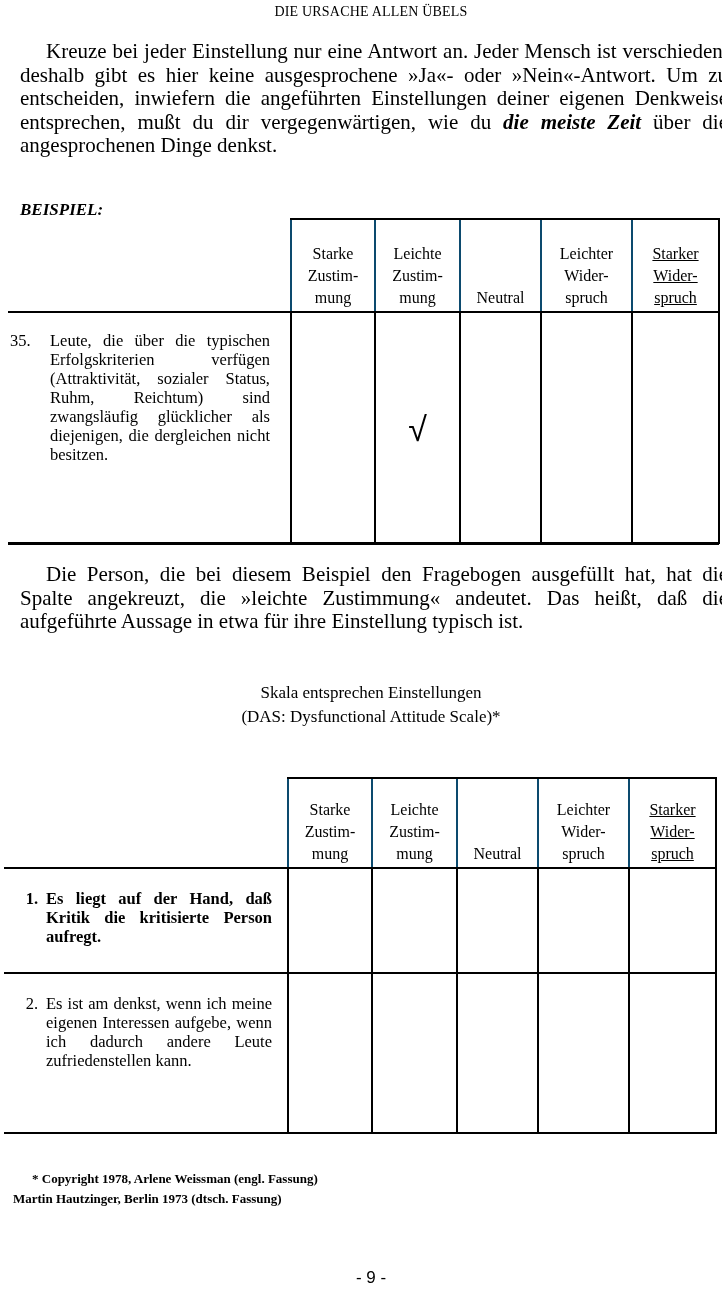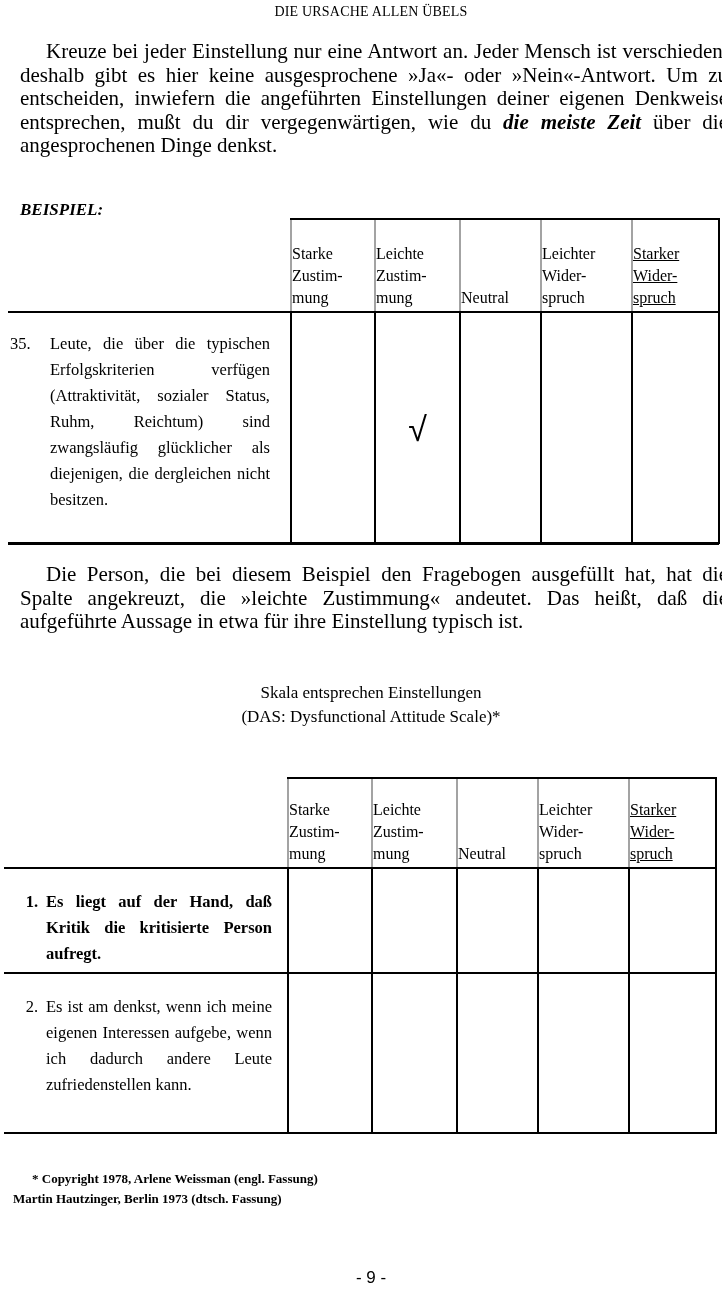--- a/index.html
+++ b/index.html
@@ -7,25 +7,25 @@
          font-family:"Liberation Serif", "DejaVu Serif", serif; color:#000; }
   .abs { position:absolute;margin-left:10px; }
   .running-head { top:4px; left:0; width:722px; text-align:center; font-size:14px; letter-spacing:0.2px; }
   .para { left:10px; width:708px; font-size:21px; line-height:23.5px; text-align:justify; }
   .para .indent { display:inline-block; width:26px; }
   .para i { font-style:italic; font-weight:bold; }
   .beispiel { top:200px; left:10px; font-size:17px; font-weight:bold; font-style:italic; }
 
   .tbl { border-collapse:collapse; table-layout:fixed; position:absolute; }
   .tbl td { padding:0; vertical-align:bottom; }
-  .hc { border-left:2px solid #a3a3a3; border-top:2px solid #000; text-align:left;
+  .hc { border-left:2px solid #0c4a6e; border-top:2px solid #000; text-align:center;
         font-size:16px; line-height:22px; padding-bottom:4px !important;border-radius:15px; }
   .hc.last { border-right:2px solid #000;text-decoration:underline; }
   .blank-head { border:none; }
-  .item-cell { font-size:16.5px; line-height:26px; vertical-align:top !important; }
+  .item-cell { font-size:16.5px; line-height:19px; vertical-align:top !important; }
   .item-num { display:inline-block; width:32px; text-align:right; padding-right:8px; vertical-align:top; }
   .item-text { display:inline-block; width:222px; text-align:justify; text-align-last:left; vertical-align:top; }
   .ans { border-left:2px solid #000; }
   .ans.last { border-right:2px solid #000; }
   .check { font-size:34px; text-align:center; vertical-align:middle !important; font-family:"DejaVu Sans", sans-serif; font-weight:100; }
 
   .hline { position:absolute; background:#000; }
   .scale-title { left:0; width:722px; text-align:center; font-size:17px; line-height:23px; }
   .footnote { font-size:13px; line-height:18px; font-weight:bold; }
   .pageno { top:1268px; left:0; width:722px; text-align:center; font-size:17px; font-family:"Liberation Sans", sans-serif; }

